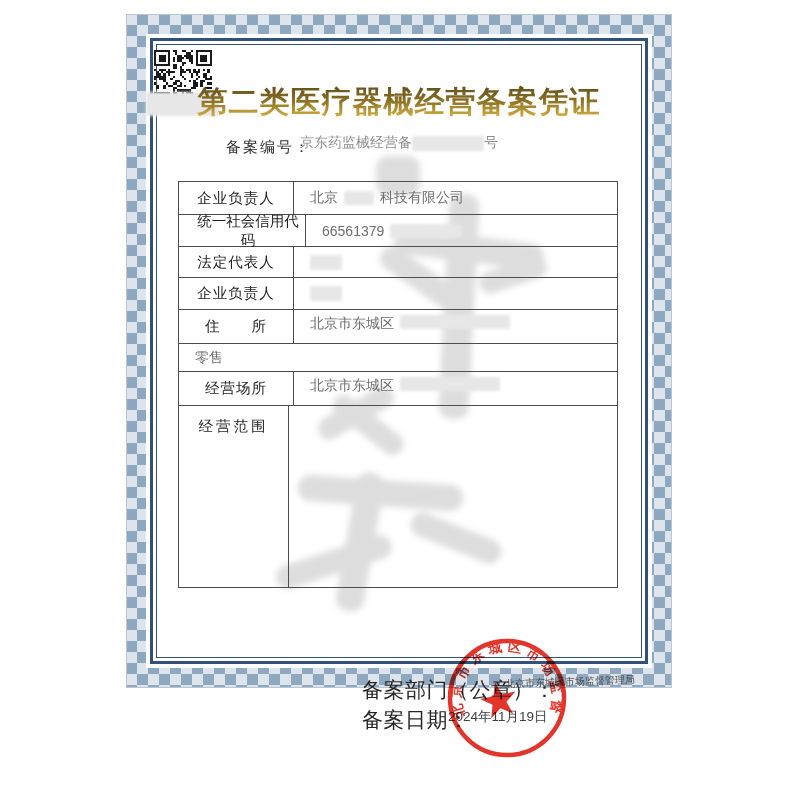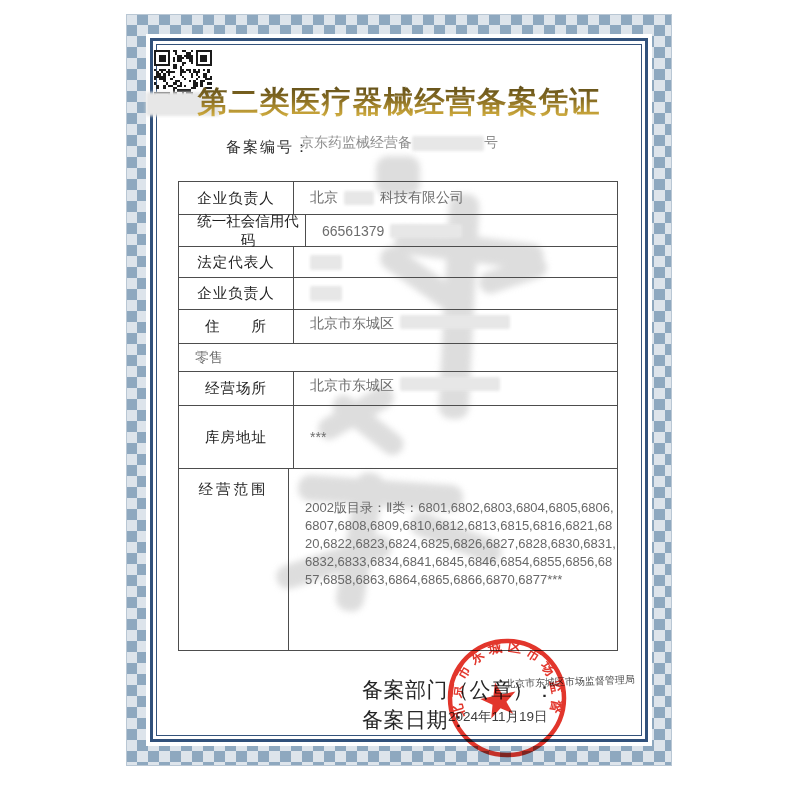--- a/index.html
+++ b/index.html
@@ -2,21 +2,21 @@
 <html><head>
 <meta charset="utf-8">
 <style>
   * { margin:0; padding:0; box-sizing:border-box; }
   html,body { background:#ffffff; }
   body { width:800px; height:800px; font-family:"Liberation Sans", sans-serif; position:relative; overflow:hidden; }
 
   .stage { position:absolute; left:0; top:0; width:800px; height:800px; background:#ffffff; }
 
   
-  .cert { position:absolute; left:126px; top:14px; width:546px; height:752px; }
+  .cert { position:absolute; left:126px; top:14px; width:546px; height:674px; }
 
   
   .band { position:absolute; inset:0;
     background-color:#dde4eb;
     background-image:
       linear-gradient(45deg,#8ea8bf 25%,transparent 25%,transparent 75%,#8ea8bf 75%),
       linear-gradient(45deg,#8ea8bf 25%,transparent 25%,transparent 75%,#8ea8bf 75%);
     background-position:0 0,11px 11px;
     background-size:22px 22px;
     box-shadow: inset 0 0 0 1px #b9c7d4;
@@ -356,31 +356,24 @@
           </div>
         </div>
         <div class="trow" style="height:34px">
           <div class="tlabel">经营场所</div>
           <div class="tvalue" style="align-items:flex-start; padding-top:5px;">
             <span>北京市东城区</span>
               <span class="gap"></span>
               <span class="censor" style="width:100px;height:14px;"></span>
           </div>
         </div>
-        <div class="trow" style="height:63px">
-          <div class="tlabel">库房地址</div>
-          <div class="tvalue">
-            <span>***</span>
-          </div>
-        </div>
         <div class="trow scope-row" style="height:182px">
           <div class="tlabel">经营范围</div>
           <div class="tvalue">
             <div class="scope">
-              <div>2002版目录：Ⅱ类：6801,6802,6803,6804,6805,6806,6807,6808,6809,6810,6812,6813,6815,6816,6821,6820,6822,6823,6824,6825,6826,6827,6828,6830,6831,6832,6833,6834,6841,6845,6846,6854,6855,6856,6857,6858,6863,6864,6865,6866,6870,6877***</div>
             </div>
           </div>
         </div>
       </div>
 
       <div class="dept-label">备案部门（公章）：</div>
       <div class="dept-value">北京市东城区市场监督管理局</div>
       <div class="date-label">备案日期：</div>
       <div class="date-value">2024年11月19日</div>
 

